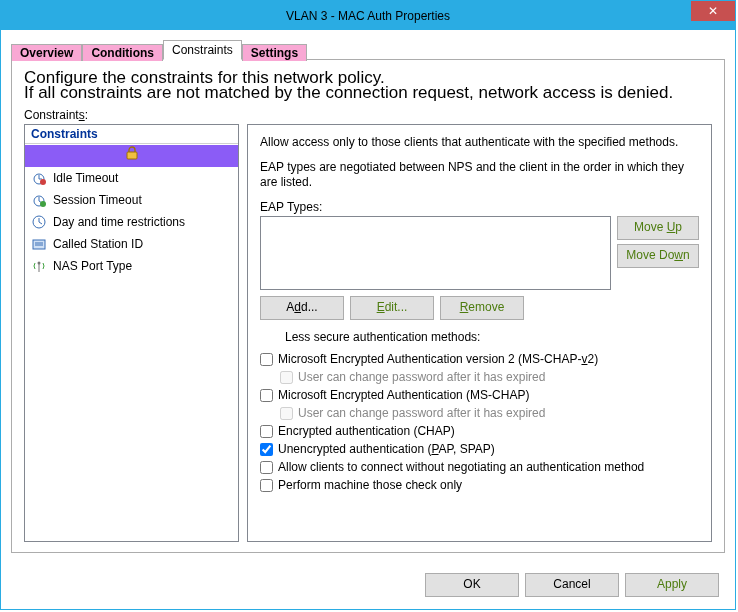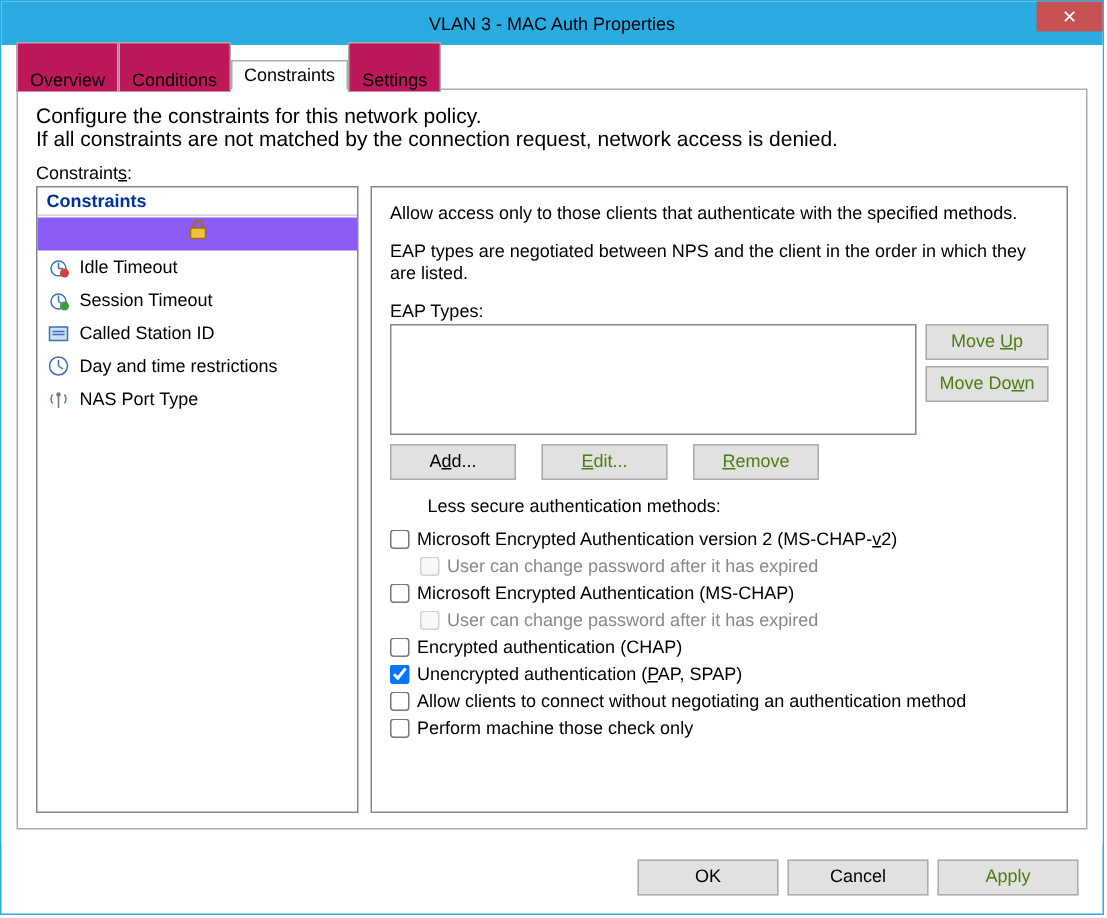--- a/index.html
+++ b/index.html
@@ -64,40 +64,41 @@
     border: 1px solid #acacac;
     border-bottom: none;
     padding: 2px 8px 2px 8px;
     margin-right: 0;
     background: #fff;
     font-size: 12px;
     position: relative;
     top: 1px;
   }
   .tab.inactive {
-    background: #be185d;
+    background: #f9a8d4;
     top: 2px;
-    padding-top: 17px;
+    padding-top: 1px;
     padding-bottom: 1px;
+    font-weight: bold;
   }
   .tab.active {
     background: #fff;
     border-bottom: 1px solid #fff;
     z-index: 3;
   }
   .tabpanel {
     border: 1px solid #acacac;
     flex: 1;
     padding: 10px 12px 10px 12px;
     display: flex;
     flex-direction: column;
     position: relative;
   }
   .desc {
-    font-size: 14px;
+    font-size: 17px;
     line-height: 15px;
     margin-bottom: 8px;
   }
   .constraints-label {
     font-size: 12px;
     margin-bottom: 2px;
   }
   .columns {
     display: flex;
     flex: 1;
@@ -181,21 +182,21 @@
     padding: 0 6px;
     text-align: center;
     line-height: 20px;
     cursor: default;
   }
   .btn.disabled {
     color: #4d7c0f;
   }
   .btn-row {
     display: flex;
-    gap: 17px;
+    gap: 6px;
     margin-top: 6px;
   }
   .btn-row .btn {
     width: 70px;
   }
   .section-label {
     margin-top: 10px;
     margin-bottom: 4px;
     margin-left: 25px;
   }
@@ -289,35 +290,35 @@
                     <circle cx="8" cy="9" r="5" fill="#fff" stroke="#3b6fb5"></circle>
                     <path d="M8 9 L8 5 M8 9 L11 11" stroke="#3b6fb5"></path>
                     <circle cx="12" cy="12" r="3" fill="#40a040"></circle>
                   </svg>
                 </span>
                 <span>Session Timeout</span>
               </div>
               <div class="tree-item">
                 <span class="tree-icon">
                   <svg width="16" height="16">
+                    <circle cx="8" cy="8" r="6" fill="#fff" stroke="#3b6fb5"></circle>
+                    <path d="M8 8 L8 4 M8 8 L11 10" stroke="#3b6fb5"></path>
+                  </svg>
+                </span>
+                <span>Day and time restrictions</span>
+              </div>
+              <div class="tree-item">
+                <span class="tree-icon">
+                  <svg width="16" height="16">
                     <rect x="2" y="4" width="12" height="9" fill="#cfe0f5" stroke="#3b6fb5"></rect>
                     <line x1="4" y1="7" x2="12" y2="7" stroke="#3b6fb5"></line>
                     <line x1="4" y1="9" x2="12" y2="9" stroke="#3b6fb5"></line>
                   </svg>
                 </span>
                 <span>Called Station ID</span>
-              </div>
-              <div class="tree-item">
-                <span class="tree-icon">
-                  <svg width="16" height="16">
-                    <circle cx="8" cy="8" r="6" fill="#fff" stroke="#3b6fb5"></circle>
-                    <path d="M8 8 L8 4 M8 8 L11 10" stroke="#3b6fb5"></path>
-                  </svg>
-                </span>
-                <span>Day and time restrictions</span>
               </div>
               <div class="tree-item">
                 <span class="tree-icon">
                   <svg width="16" height="16">
                     <path d="M8 14 L8 6" stroke="#777"></path>
                     <path d="M4 5 Q2 8 4 11" fill="none" stroke="#40a040"></path>
                     <path d="M12 5 Q14 8 12 11" fill="none" stroke="#40a040"></path>
                     <circle cx="8" cy="5" r="1.5" fill="#777"></circle>
                   </svg>
                 </span>

